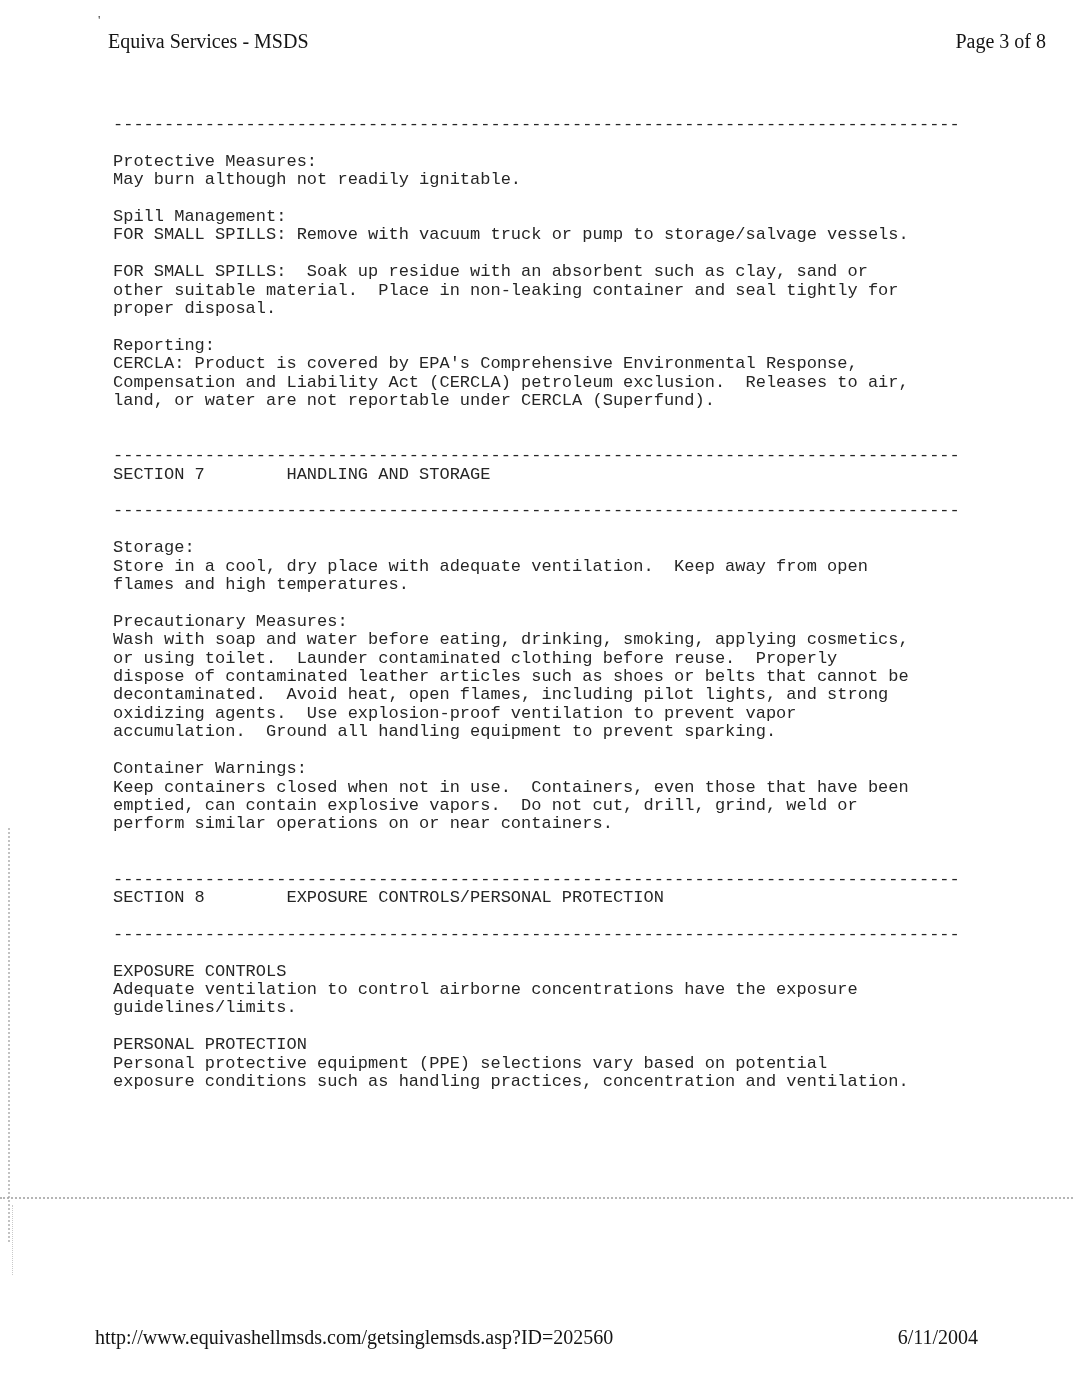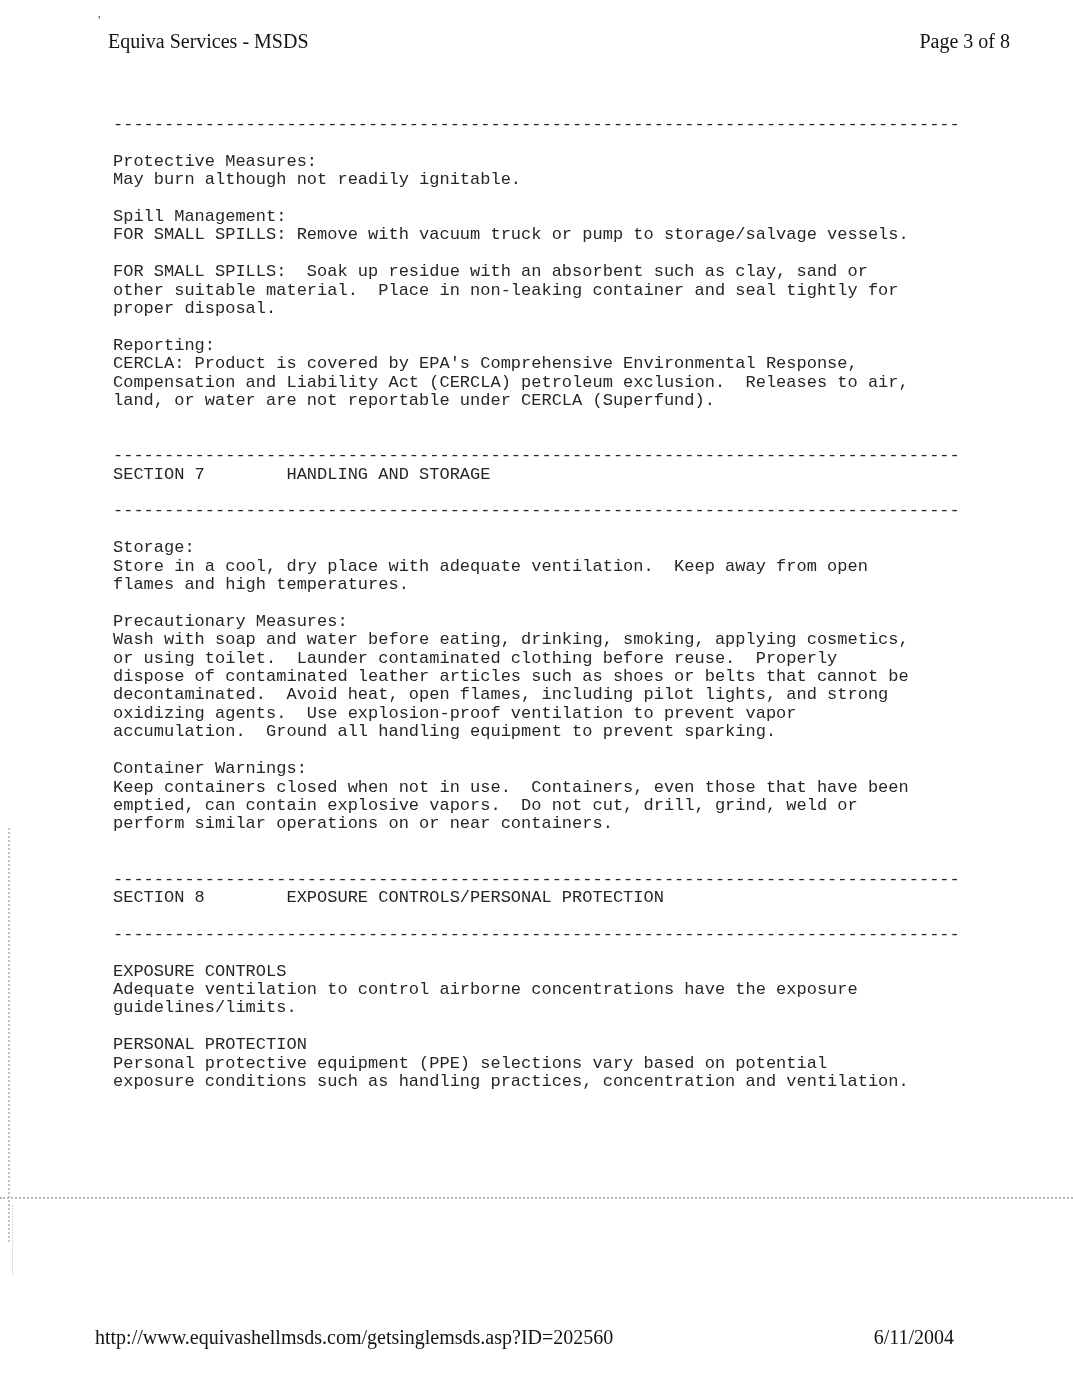--- a/index.html
+++ b/index.html
@@ -15,22 +15,22 @@
   }
   
   .hdr, .ftr {
     position: absolute;
     left: 0; right: 0;
     display: flex;
     justify-content: space-between;
     font-size: 20px;
     color: #141414;
   }
-  .hdr { top: 30px; padding-left: 108px; padding-right: 63px; }
-  .ftr { top: 1326px; padding-left: 95px;  padding-right: 119px; gap: 40px; }
+  .hdr { top: 30px; padding-left: 108px; padding-right: 27px; }
+  .ftr { top: 1326px; padding-left: 95px;  padding-right: 95px; gap: 40px; }
   .hdr span, .ftr span { white-space: nowrap; }
 
   
   .doc-body {
     position: absolute;
     top: 116px;
     left: 113px;
     width: 880px;
     font-family: "Liberation Mono", "DejaVu Sans Mono", monospace;
     font-size: 17px;

